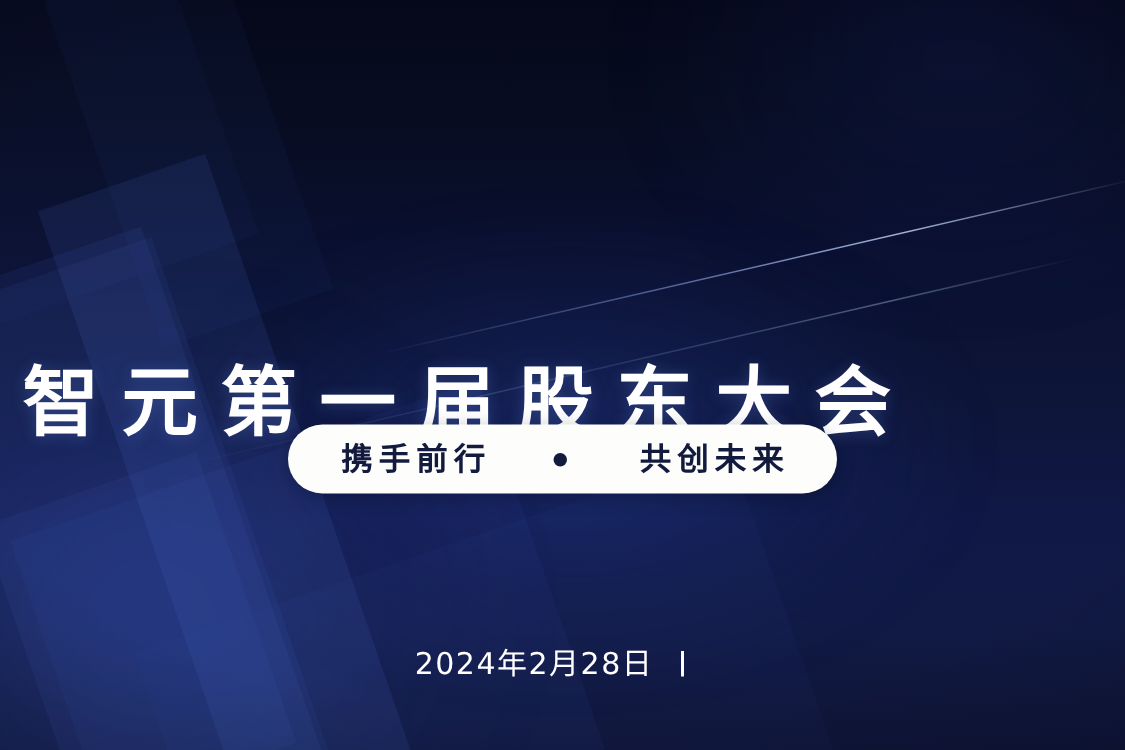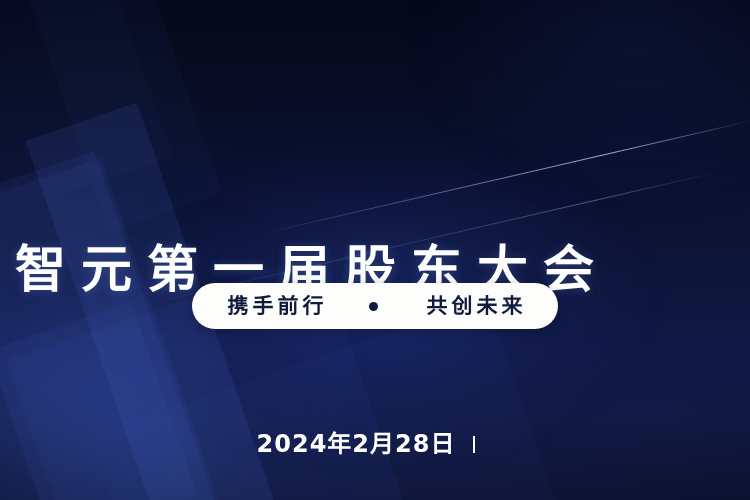--- a/index.html
+++ b/index.html
@@ -216,22 +216,22 @@
   }
 
   .footer {
     position: absolute;
     top: 432px;
     left: 0; right: 0;
     display: flex;
     align-items: center;
     justify-content: center;
     color: #ffffff;
-    font-size: 24px;
-    font-weight: bold;
+    font-size: 20px;
+    font-weight: normal;
     line-height: 1;
     white-space: nowrap;
   }
   .footer-date { letter-spacing: 1px; }
   .footer-sep {
     display: inline-block;
     width: 2px;
     height: 17px;
     background: #ffffff;
     margin: 0 18px;

